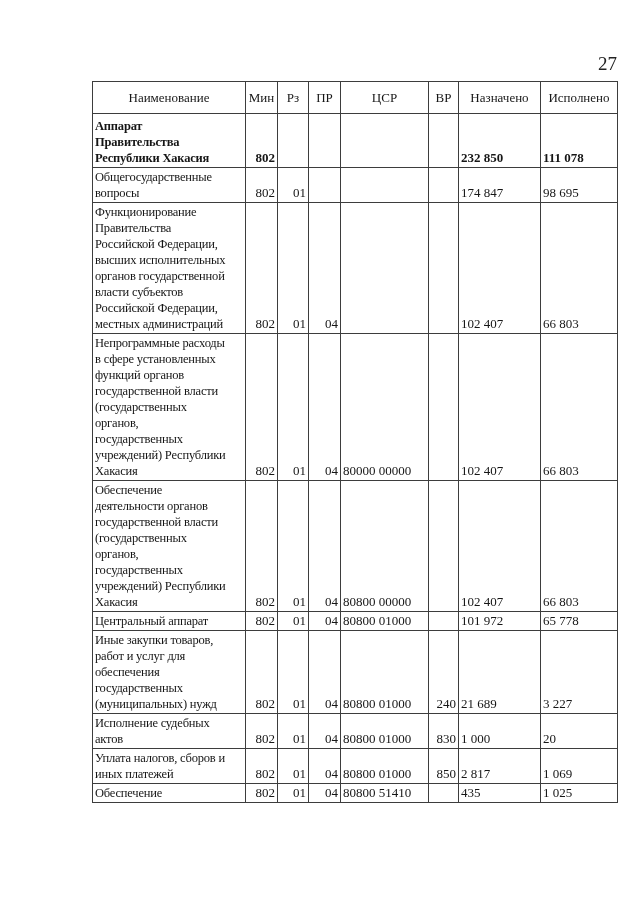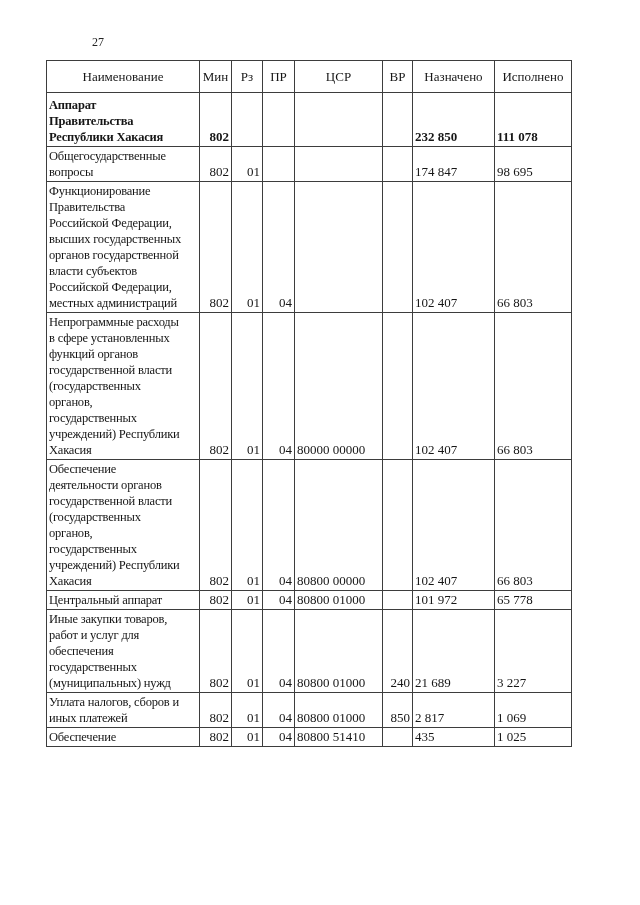--- a/index.html
+++ b/index.html
@@ -12,32 +12,32 @@
   body { height: 905px; overflow: hidden; }
 
   .page {
     width: 640px;
     height: 905px;
     background: #ffffff;
     position: relative;
   }
 
   .page-number {
-    margin-top: 35px;
+    margin-top: 56px;
     margin-left: 92px;
     width: 525px;
-    text-align: left;
-    font-size: 12px;
+    text-align: right;
+    font-size: 19px;
     line-height: 15px;
     margin-bottom: 10px;
     color: #222222;
   }
 
   table.budget {
-    margin-left: 46px;
+    margin-left: 92px;
     width: 525px;
     border-collapse: collapse;
     table-layout: fixed;
     font-size: 13px;
     line-height: 16px;
   }
   table.budget td, table.budget th {
     border: 1px solid #3d3d3d;
     vertical-align: bottom;
     padding: 1px 2px 1px 2px;
@@ -140,21 +140,21 @@
       <td class="c-csr"></td>
       <td class="c-code"></td>
       <td class="c-num">174 847</td>
       <td class="c-num">98 695</td>
     </tr>
 
     <tr class="r2">
       <td class="c-name">Функционирование
 Правительства
 Российской Федерации,
-высших государственных
+высших исполнительных
 органов государственной
 власти субъектов
 Российской Федерации,
 местных администраций</td>
       <td class="c-code">802</td>
       <td class="c-code">01</td>
       <td class="c-code">04</td>
       <td class="c-csr"></td>
       <td class="c-code"></td>
       <td class="c-num">102 407</td>
@@ -218,20 +218,31 @@
 (муниципальных) нужд</td>
       <td class="c-code">802</td>
       <td class="c-code">01</td>
       <td class="c-code">04</td>
       <td class="c-csr">80800 01000</td>
       <td class="c-code">240</td>
       <td class="c-num">21 689</td>
       <td class="c-num">3 227</td>
     </tr>
 
+    <tr class="r8">
+      <td class="c-name">Исполнение судебных
+актов</td>
+      <td class="c-code">802</td>
+      <td class="c-code">01</td>
+      <td class="c-code">04</td>
+      <td class="c-csr">80800 01000</td>
+      <td class="c-code">830</td>
+      <td class="c-num">1 000</td>
+      <td class="c-num">20</td>
+    </tr>
 
     <tr class="r9">
       <td class="c-name">Уплата налогов, сборов и
 иных платежей</td>
       <td class="c-code">802</td>
       <td class="c-code">01</td>
       <td class="c-code">04</td>
       <td class="c-csr">80800 01000</td>
       <td class="c-code">850</td>
       <td class="c-num">2 817</td>

